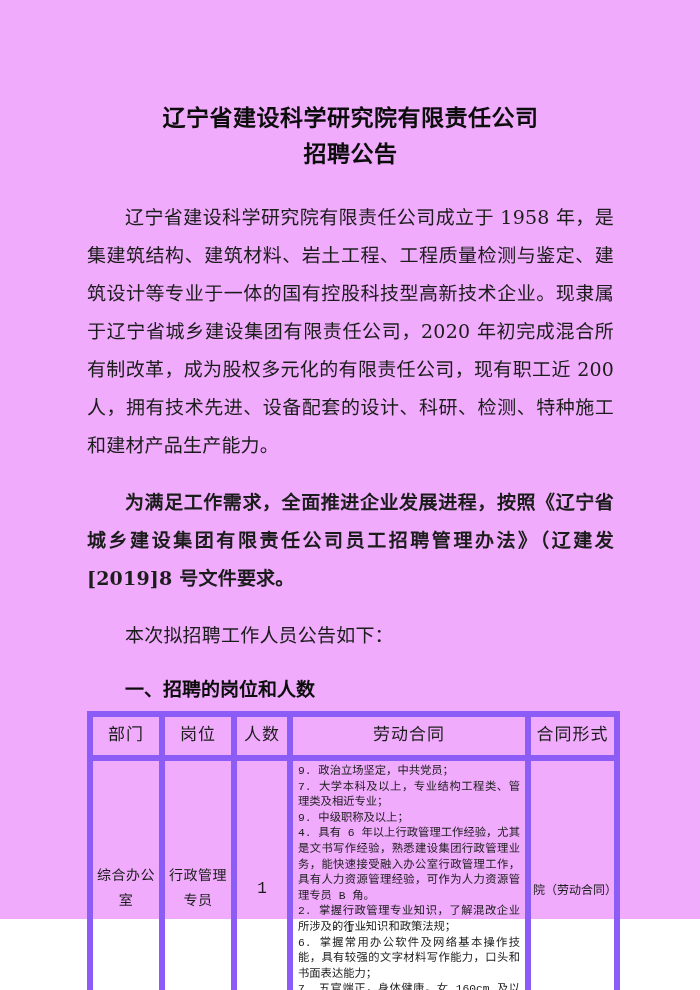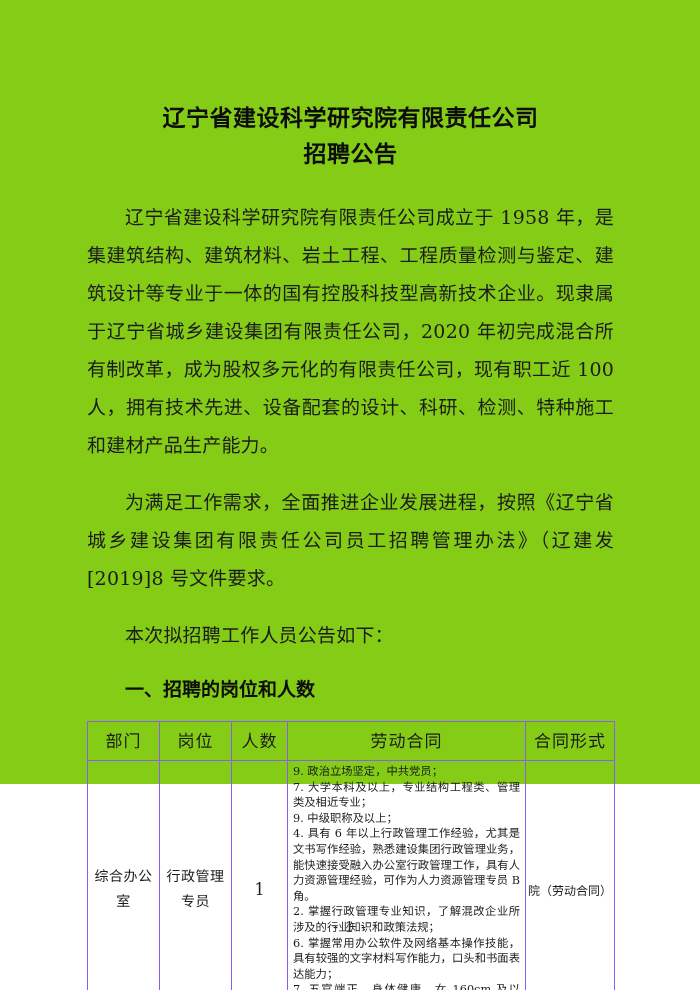--- a/index.html
+++ b/index.html
@@ -15,22 +15,22 @@
     font-family: "DejaVu Serif", "Liberation Serif", serif;
     color: #1a1a1a;
     overflow: hidden;
   }
 
   .page {
     position: absolute;
     left: 0;
     top: 0;
     width: 700px;
-    height: 784px;
-    background: #84cc16;
+    height: 919px;
+    background: #f0abfc;
   }
 
   .content {
     position: absolute;
     left: 87px;
     top: 0;
     width: 527px;
   }
 
   
@@ -56,49 +56,51 @@
     text-justify: inter-ideograph;
     text-indent: 38px;
     color: #1c1c1c;
     letter-spacing: 0.2px;
   }
   .para.first {
     margin-top: 26px;
   }
   .para.second {
     margin-top: 0px;
+    font-weight: bold;
   }
   .para.third {
     margin-top: 14px;
   }
 
   
   .section-heading {
     font-family: "Liberation Sans", "DejaVu Sans", sans-serif;
     font-weight: bold;
     font-size: 19px;
     line-height: 34px;
     text-indent: 38px;
     color: #0d0d0d;
     margin-top: 2px;
-    margin-bottom: 14px;
+    margin-bottom: 4px;
   }
 
   
   table.jobs {
     border-collapse: collapse;
     width: 527px;
     table-layout: fixed;
     margin-top: 2px;
   }
   table.jobs th,
   table.jobs td {
-    border: 1px solid #8b5cf6;
+    border: 6px solid #8b5cf6;
     vertical-align: middle;
     color: #1c1c1c;
+    font-family: Liberation Mono, monospace;
   }
   table.jobs thead th {
     font-weight: normal;
     font-size: 17px;
     text-align: center;
     height: 34px;
     line-height: 20px;
     padding: 2px 0;
     letter-spacing: 1px;
   }
@@ -156,21 +158,21 @@
 
 <div class="page">
 
   <div class="content">
 
     <div class="doc-title">
       <span>辽宁省建设科学研究院有限责任公司</span>
       <span class="line2">招聘公告</span>
     </div>
 
-    <p class="para first">辽宁省建设科学研究院有限责任公司成立于 1958 年，是集建筑结构、建筑材料、岩土工程、工程质量检测与鉴定、建筑设计等专业于一体的国有控股科技型高新技术企业。现隶属于辽宁省城乡建设集团有限责任公司，2020 年初完成混合所有制改革，成为股权多元化的有限责任公司，现有职工近 100 人，拥有技术先进、设备配套的设计、科研、检测、特种施工和建材产品生产能力。</p>
+    <p class="para first">辽宁省建设科学研究院有限责任公司成立于 1958 年，是集建筑结构、建筑材料、岩土工程、工程质量检测与鉴定、建筑设计等专业于一体的国有控股科技型高新技术企业。现隶属于辽宁省城乡建设集团有限责任公司，2020 年初完成混合所有制改革，成为股权多元化的有限责任公司，现有职工近 200 人，拥有技术先进、设备配套的设计、科研、检测、特种施工和建材产品生产能力。</p>
 
     <p class="para second">为满足工作需求，全面推进企业发展进程，按照《辽宁省城乡建设集团有限责任公司员工招聘管理办法》（辽建发[2019]8 号文件要求。</p>
 
     <p class="para third">本次拟招聘工作人员公告如下：</p>
 
     <div class="section-heading">一、招聘的岗位和人数</div>
 
     <table class="jobs">
       <colgroup>
         <col class="col-dept">

